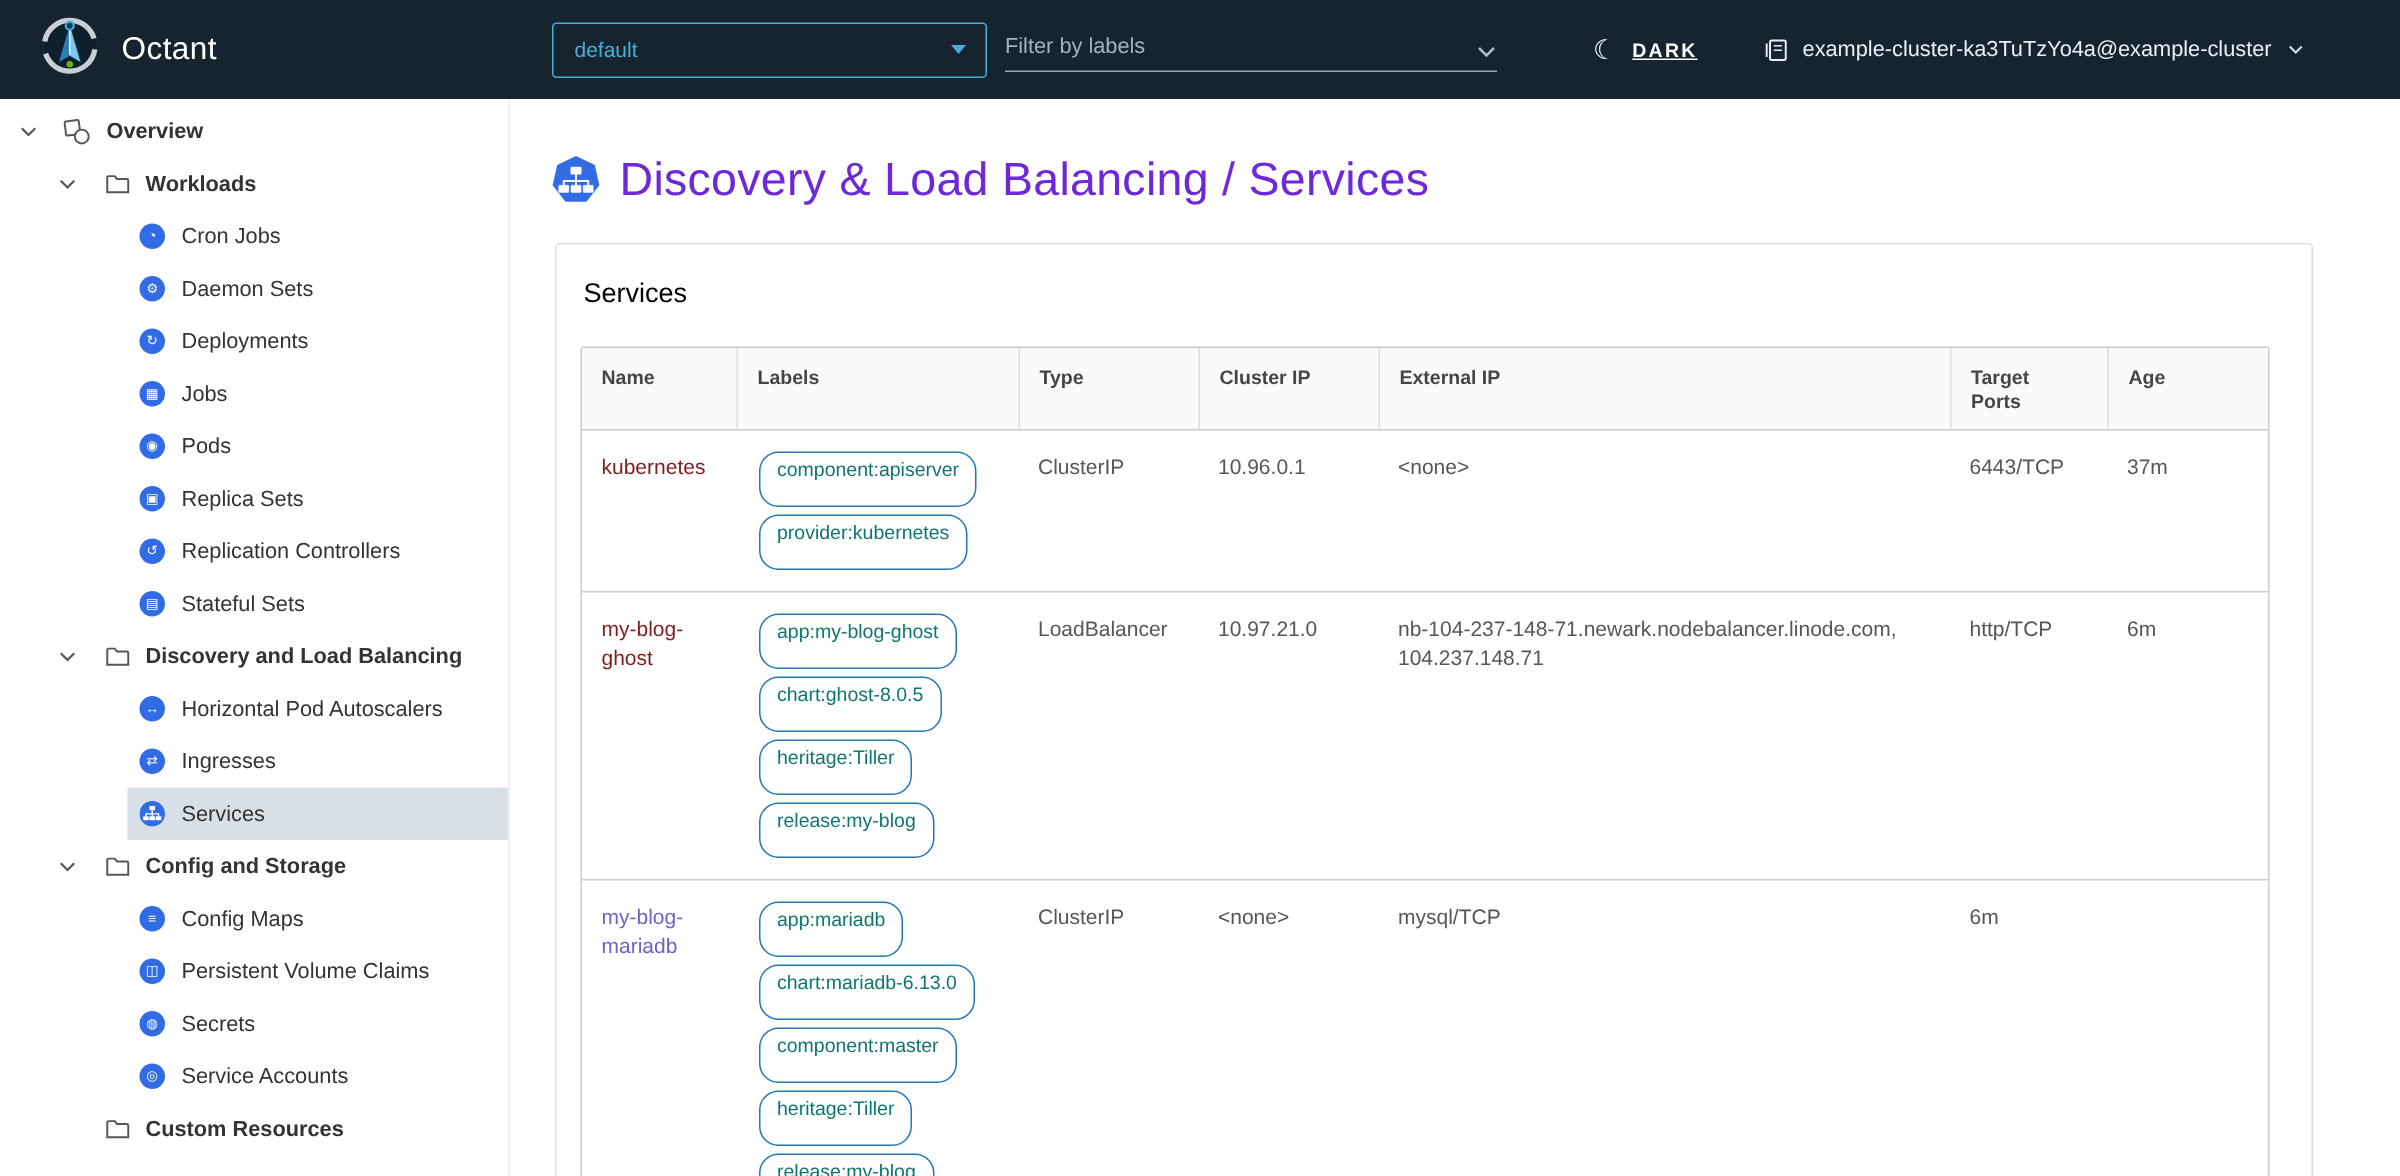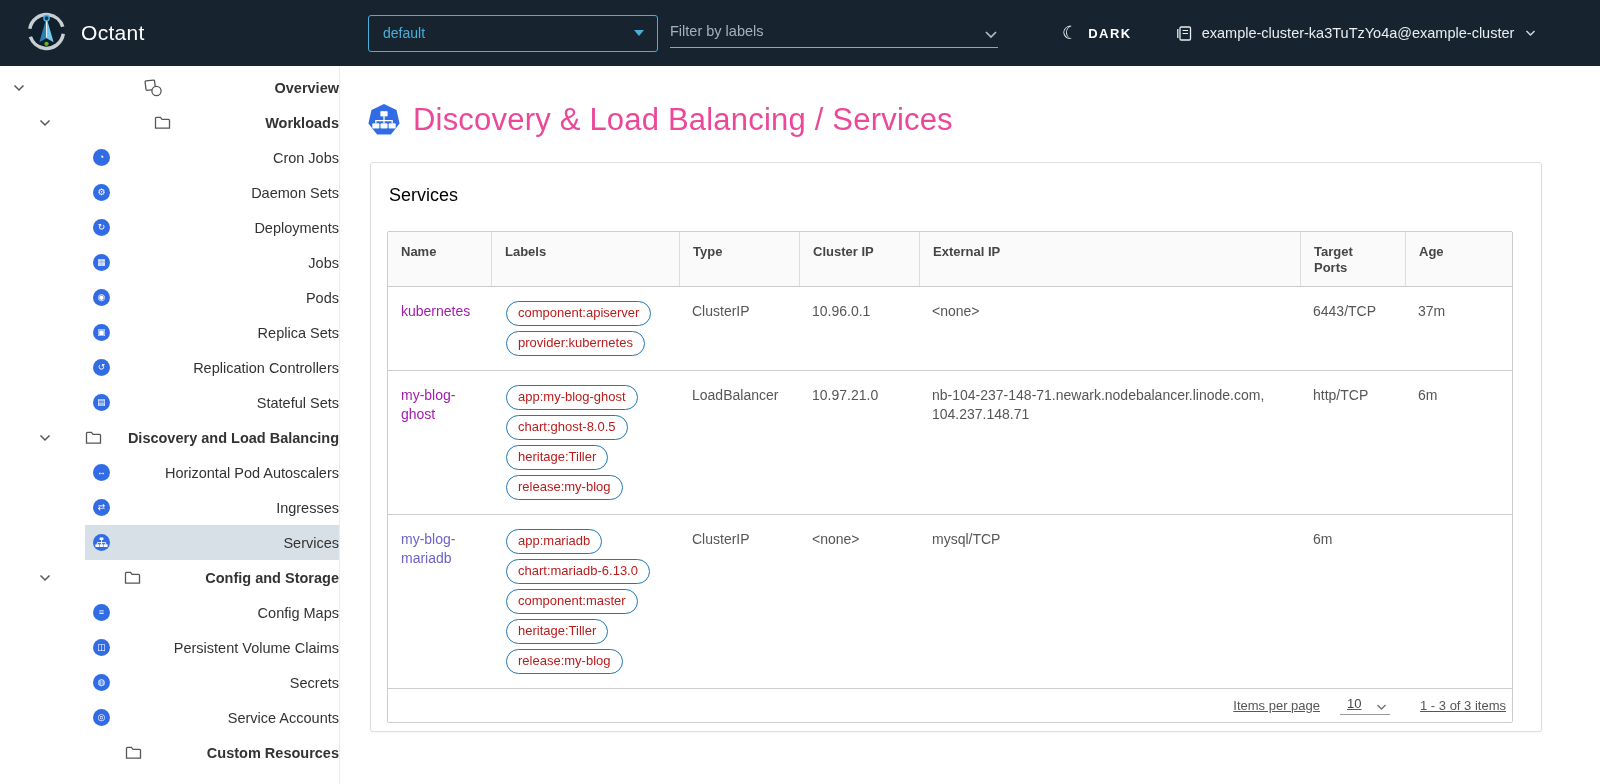--- a/index.html
+++ b/index.html
@@ -26,51 +26,51 @@
     margin-left:12px; width:328px; border-bottom:1px solid #95a4af; display:flex;
     align-items:flex-end; justify-content:space-between; padding-bottom:8px; position:relative; top:2px;
   }
   .filter-input {
     background:transparent; border:none; outline:none; font-size:14.5px; color:#cfd8de; width:270px;
     font-family:"Liberation Sans", sans-serif; padding:0;
   }
   .filter-input::placeholder { color:#a3b2bc; opacity:1; }
   .theme-toggle { margin-left:64px; display:flex; align-items:center; gap:10px; cursor:pointer; }
   .moon { font-size:18px; line-height:1; color:#fff; transform:rotate(0deg); }
-  .theme-label { font-size:13px; font-weight:700; letter-spacing:1.5px; color:#fff; }
+  .theme-label { font-size:13px; font-weight:700; letter-spacing:1.5px; color:#fff;text-decoration:underline; }
   .context { margin-left:44px; display:flex; align-items:center; gap:9px; cursor:pointer; color:#e9eef2; font-size:14.5px; }
   .ctx-chev { margin-left:2px; }
 
   
   .sidebar {
     position:absolute; top:66px; left:0; bottom:0; width:340px; background:#fff;
     border-right:1px solid #ececec; padding-top:4px; overflow:hidden;
   }
   .main { position:absolute; top:66px; left:340px; right:0; bottom:0; background:#fff; overflow:hidden; }
 
   
-  .side-item { height:35px; display:flex; align-items:center; font-size:14.5px; color:#333; cursor:pointer;justify-content:space-between; }
+  .side-item { height:35px; display:flex; align-items:center; font-size:14.5px; color:#333; cursor:pointer; }
   .side-item .chev { width:13px; display:flex; justify-content:center; }
   .side-item .chev.hidden { visibility:hidden; }
   .lvl0 { padding-left:12px; font-weight:600; }
   .lvl0 .chev { margin-right:17px; }
   .lvl1 { padding-left:38px; font-weight:600; }
   .lvl1 .chev { margin-right:19px; }
   .lvl2 { margin-left:85px; padding-left:8px; font-weight:400; }
   .lvl2.selected { background:#d8e0e7; }
   .side-ico { display:flex; align-items:center; margin-right:10px; }
   .lvl2 .side-ico { margin-right:11px; }
   .res-icon {
     width:17px; height:17px; border-radius:50%; background:#326ce5; color:#fff;
     font-size:9px; line-height:17px; text-align:center; display:inline-block; font-weight:400;
   }
 
   
   .page-title { margin:36px 0 0 28px; display:flex; align-items:center; gap:13px; }
-  .page-title h1 { margin:0; font-size:31px; font-weight:300; color:#ec4899; letter-spacing:.2px; }
+  .page-title h1 { margin:0; font-size:31px; font-weight:300; color:#6d28d9; letter-spacing:.2px; }
 
   
   .card {
     margin:24px 58px 0 30px; border:1px solid #dedede; border-radius:3px; background:#fff;
     padding:12px 28px 8px 16px; box-shadow:0 1px 2px rgba(0,0,0,.04);
   }
   .card-title { font-size:18px; font-weight:400; color:#000; margin:10px 0 25px 2px; }
 
   
   .datagrid { border:1px solid #ccc; border-radius:2px; }
@@ -78,25 +78,25 @@
   .dg-header { background:#fafafa; border-bottom:1px solid #ccc; }
   .dg-header .hcell {
     padding:12px 8px 10px 13px; font-size:13px; font-weight:700; color:#454545; line-height:16px;
   }
   .dg-header .hcell + .hcell { border-left:1px solid #ddd; }
   .dg-header .hcell.col-5 { padding-right:34px; }
   .dg-row { border-top:1px solid #ccc; }
   .dg-row:first-child { border-top:none; }
   .dg-row .cell { padding:15px 8px 14px 13px; font-size:14px; color:#565656; line-height:19px; word-break:break-word; }
   .cell.labels { padding:14px 8px 14px 15px; display:flex; flex-direction:column; align-items:flex-start; gap:5px; }
-  .name-link { text-decoration:none; color:#a21caf; }
+  .name-link { text-decoration:none; color:#7f1d1d; }
   .name-link.visited { color:#6d63c6; }
   .pill {
-    border:1.5px solid #2178b5; color:#b91c1c; background:#fff; border-radius:13px;
-    padding:3px 11px 4px; font-size:13px; line-height:16px; white-space:nowrap; cursor:default;
+    border:1.5px solid #2178b5; color:#0f766e; background:#fff; border-radius:13px;
+    padding:3px 11px 16px; font-size:13px; line-height:16px; white-space:nowrap; cursor:default;
   }
 
   
   .dg-footer {
     border-top:1px solid #ccc; display:flex; align-items:center; justify-content:flex-end;
     padding:6px 4px 7px 0; font-size:13px; color:#565656; min-height:34px;text-decoration:underline;
   }
   .ipp-select {
     width:50px; margin:0 30px 0 20px; border-bottom:1px solid #9a9a9a;
     display:flex; align-items:flex-end; justify-content:space-between; padding:0 3px 3px 7px;

